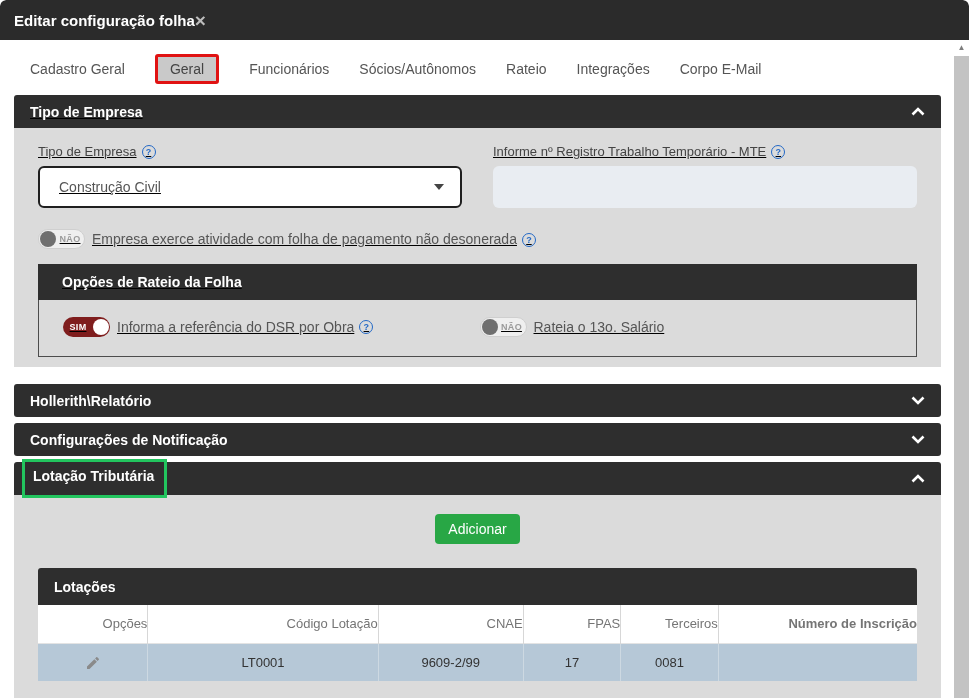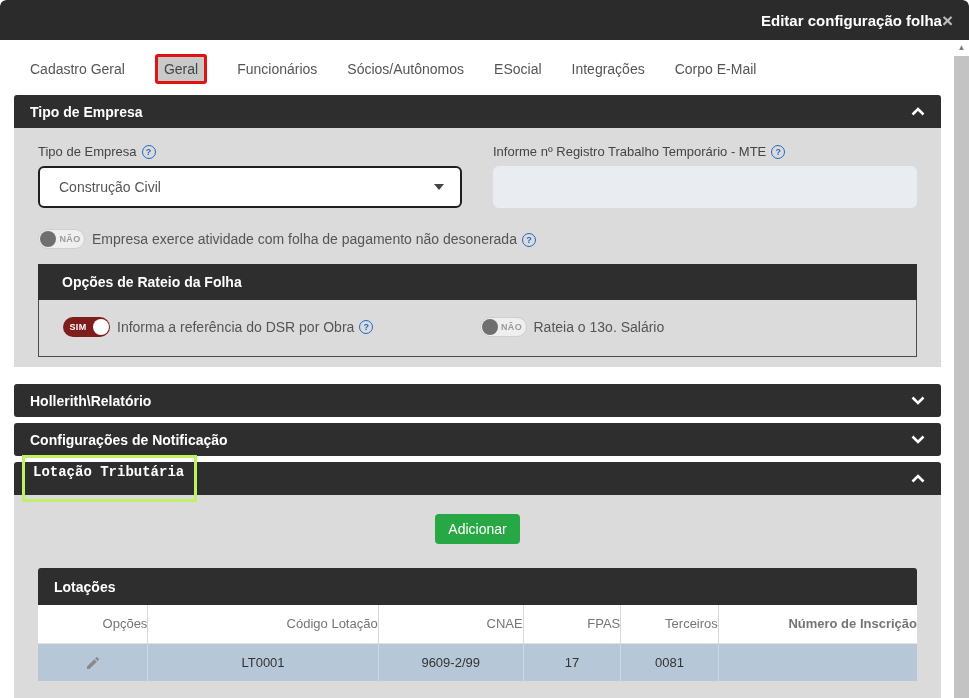--- a/index.html
+++ b/index.html
@@ -3,50 +3,50 @@
 <meta charset="utf-8">
 <style>
   * { margin:0; padding:0; box-sizing:border-box; }
   html,body { width:969px; height:698px; overflow:hidden; background:#fff;
               font-family:"Liberation Sans", sans-serif; }
   .modal { position:relative; width:969px; height:698px; background:#fff;
            border-radius:6px 6px 0 0; overflow:hidden; }
 
   
   .titlebar { height:40px; background:#2b2b2b; border-radius:6px 6px 0 0;
-              display:flex; align-items:center; justify-content:flex-end;
+              display:flex; align-items:center; justify-content:flex-start;
               padding:0 16px 0 14px; }
   .titlebar .title { color:#fff; font-size:15px; font-weight:bold; }
   .titlebar .close { color:#bdbdbd; font-size:19px; font-weight:bold; line-height:1;
                      cursor:pointer; }
 
   
   .scrollbar { position:absolute; top:40px; right:0; bottom:0; width:15px; background:#fff; }
   .scrollbar .track { position:absolute; top:16px; left:0; right:0; bottom:0; background:#c3c3c3; }
   .scrollbar .up-arrow { position:absolute; top:2px; left:0; width:15px; text-align:center;
                          color:#7d7d7d; font-size:8px; line-height:12px; }
 
   
   .content { position:absolute; top:40px; left:0; width:954px; bottom:0; overflow:hidden; }
 
   .tabs { display:flex; align-items:center; gap:30px; padding:14px 0 11px 30px; }
   .tab { font-size:14px; color:#555; cursor:pointer; white-space:nowrap; }
   .tab.active { background:#c9c9c9; border:3px solid #e01212; border-radius:3px;
-                padding:4px 6px; color:#444; }
+                padding:4px 12px; color:#444; }
 
   .body-area { margin:0 13px 0 14px; }
 
   .dark-bar { height:33px; background:#2e2e2e; border-radius:3px 3px 0 0;
               display:flex; align-items:center; justify-content:space-between;
               padding:0 16px; }
   .dark-bar .bar-title { color:#fff; font-size:14px; font-weight:bold; }
   .dark-bar.collapsed { margin-bottom:6px; border-radius:3px;gap:37px; }
   .chev { width:14px; height:9px; display:block; }
 
-  .red-box { border:3px solid #bef264; padding:5px 10px 18px 8px; margin-left:-8px;font-family:Liberation Mono, monospace; }
+  .red-box { border:3px solid #22c55e; padding:5px 10px 10px 8px; margin-left:-8px; }
 
   
   .sec-body { background:#dbdbdb; padding:16px 24px 10px 24px; }
   .two-col { display:flex; gap:31px; }
   .col { flex:1; }
   .field-label { font-size:13px; color:#444; margin-bottom:7px; display:flex; align-items:center; }
   .help { display:inline-flex; align-items:center; justify-content:center;
           width:14px; height:14px; border:1px solid #2268c6; border-radius:50%;
           color:#2268c6; font-size:9px; font-weight:bold; margin-left:5px; flex:none; }
   .select { height:42px; background:#fff; border:2px solid #1f1f1f; border-radius:6px;
@@ -74,21 +74,21 @@
 
   .rateio { margin-top:15px; }
   .rateio-bar { height:36px; background:#2e2e2e; display:flex; align-items:center; padding:0 16px; }
   .rateio-bar .bar-title { color:#fff; font-size:14px; font-weight:bold;margin-left:8px; }
   .rateio-body { border:1px solid #4c4c4c; border-top:none; background:#dbdbdb;
                  display:flex; padding:17px 20px 19px 24px; }
   .rateio-body .half { width:50%; display:flex; align-items:center; }
   .rateio-body .t-label { font-size:14px; color:#555; margin-left:7px;
                           display:flex; align-items:center; }
 
-  .section-1 { margin-bottom:17px; }
+  .section-1 { margin-bottom:17px;text-decoration:underline; }
 
   
   .sec4-body { background:#dbdbdb; padding:19px 24px 23px 24px; }
   .btn-row { display:flex; justify-content:center; }
   .btn-green { background:#28a745; color:#fff; border:none; border-radius:4px;
                font-size:14px; font-family:"Liberation Sans",sans-serif;
                padding:7px 13px; cursor:pointer; }
   .table-wrap { margin-top:24px; }
   .table-bar { height:37px; background:#2e2e2e; border-radius:3px 3px 0 0;
                display:flex; align-items:center; padding:0 16px; }
@@ -113,21 +113,21 @@
     <span class="close">×</span>
   </div>
 
   <div class="content">
 
     <div class="tabs">
       <div class="tab">Cadastro Geral</div>
       <div class="tab active">Geral</div>
       <div class="tab">Funcionários</div>
       <div class="tab">Sócios/Autônomos</div>
-      <div class="tab">ESocial</div>
+      <div class="tab">Rateio</div>
       <div class="tab">Integrações</div>
       <div class="tab">Corpo E-Mail</div>
     </div>
 
     <div class="body-area">
 
       <div class="section-1">
         <div class="dark-bar">
           <span class="bar-title">Tipo de Empresa</span>
           <svg class="chev" viewBox="0 0 14 9">

